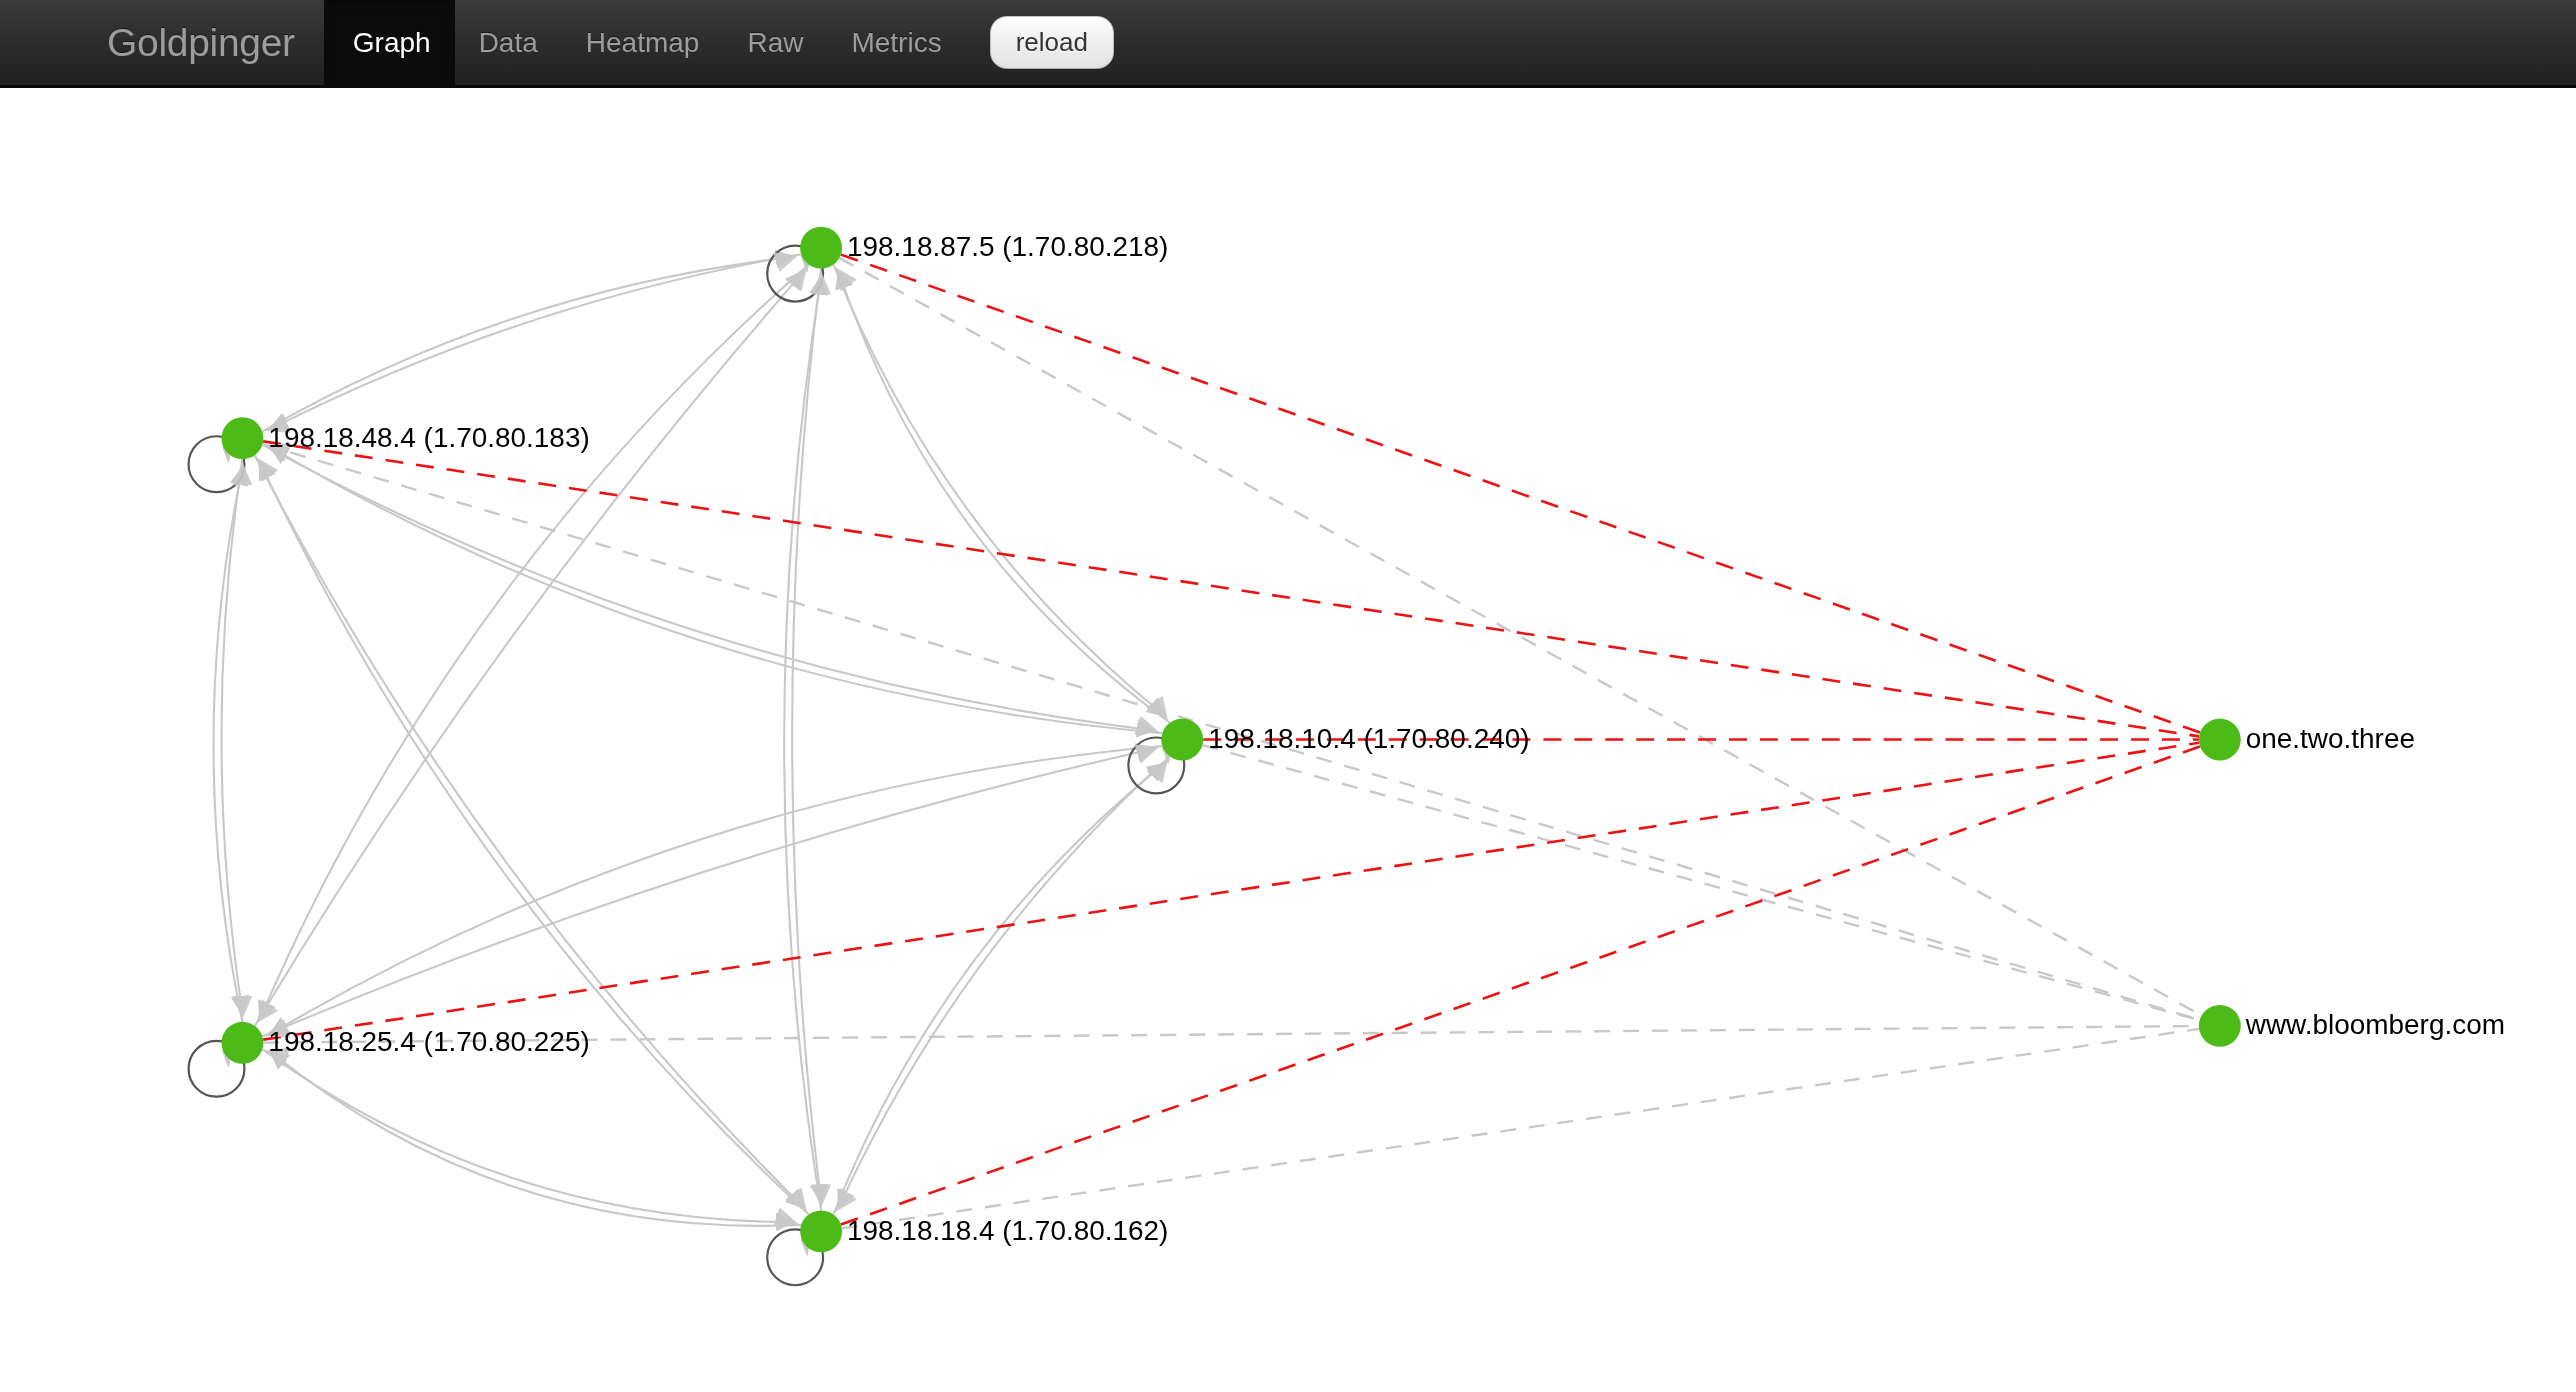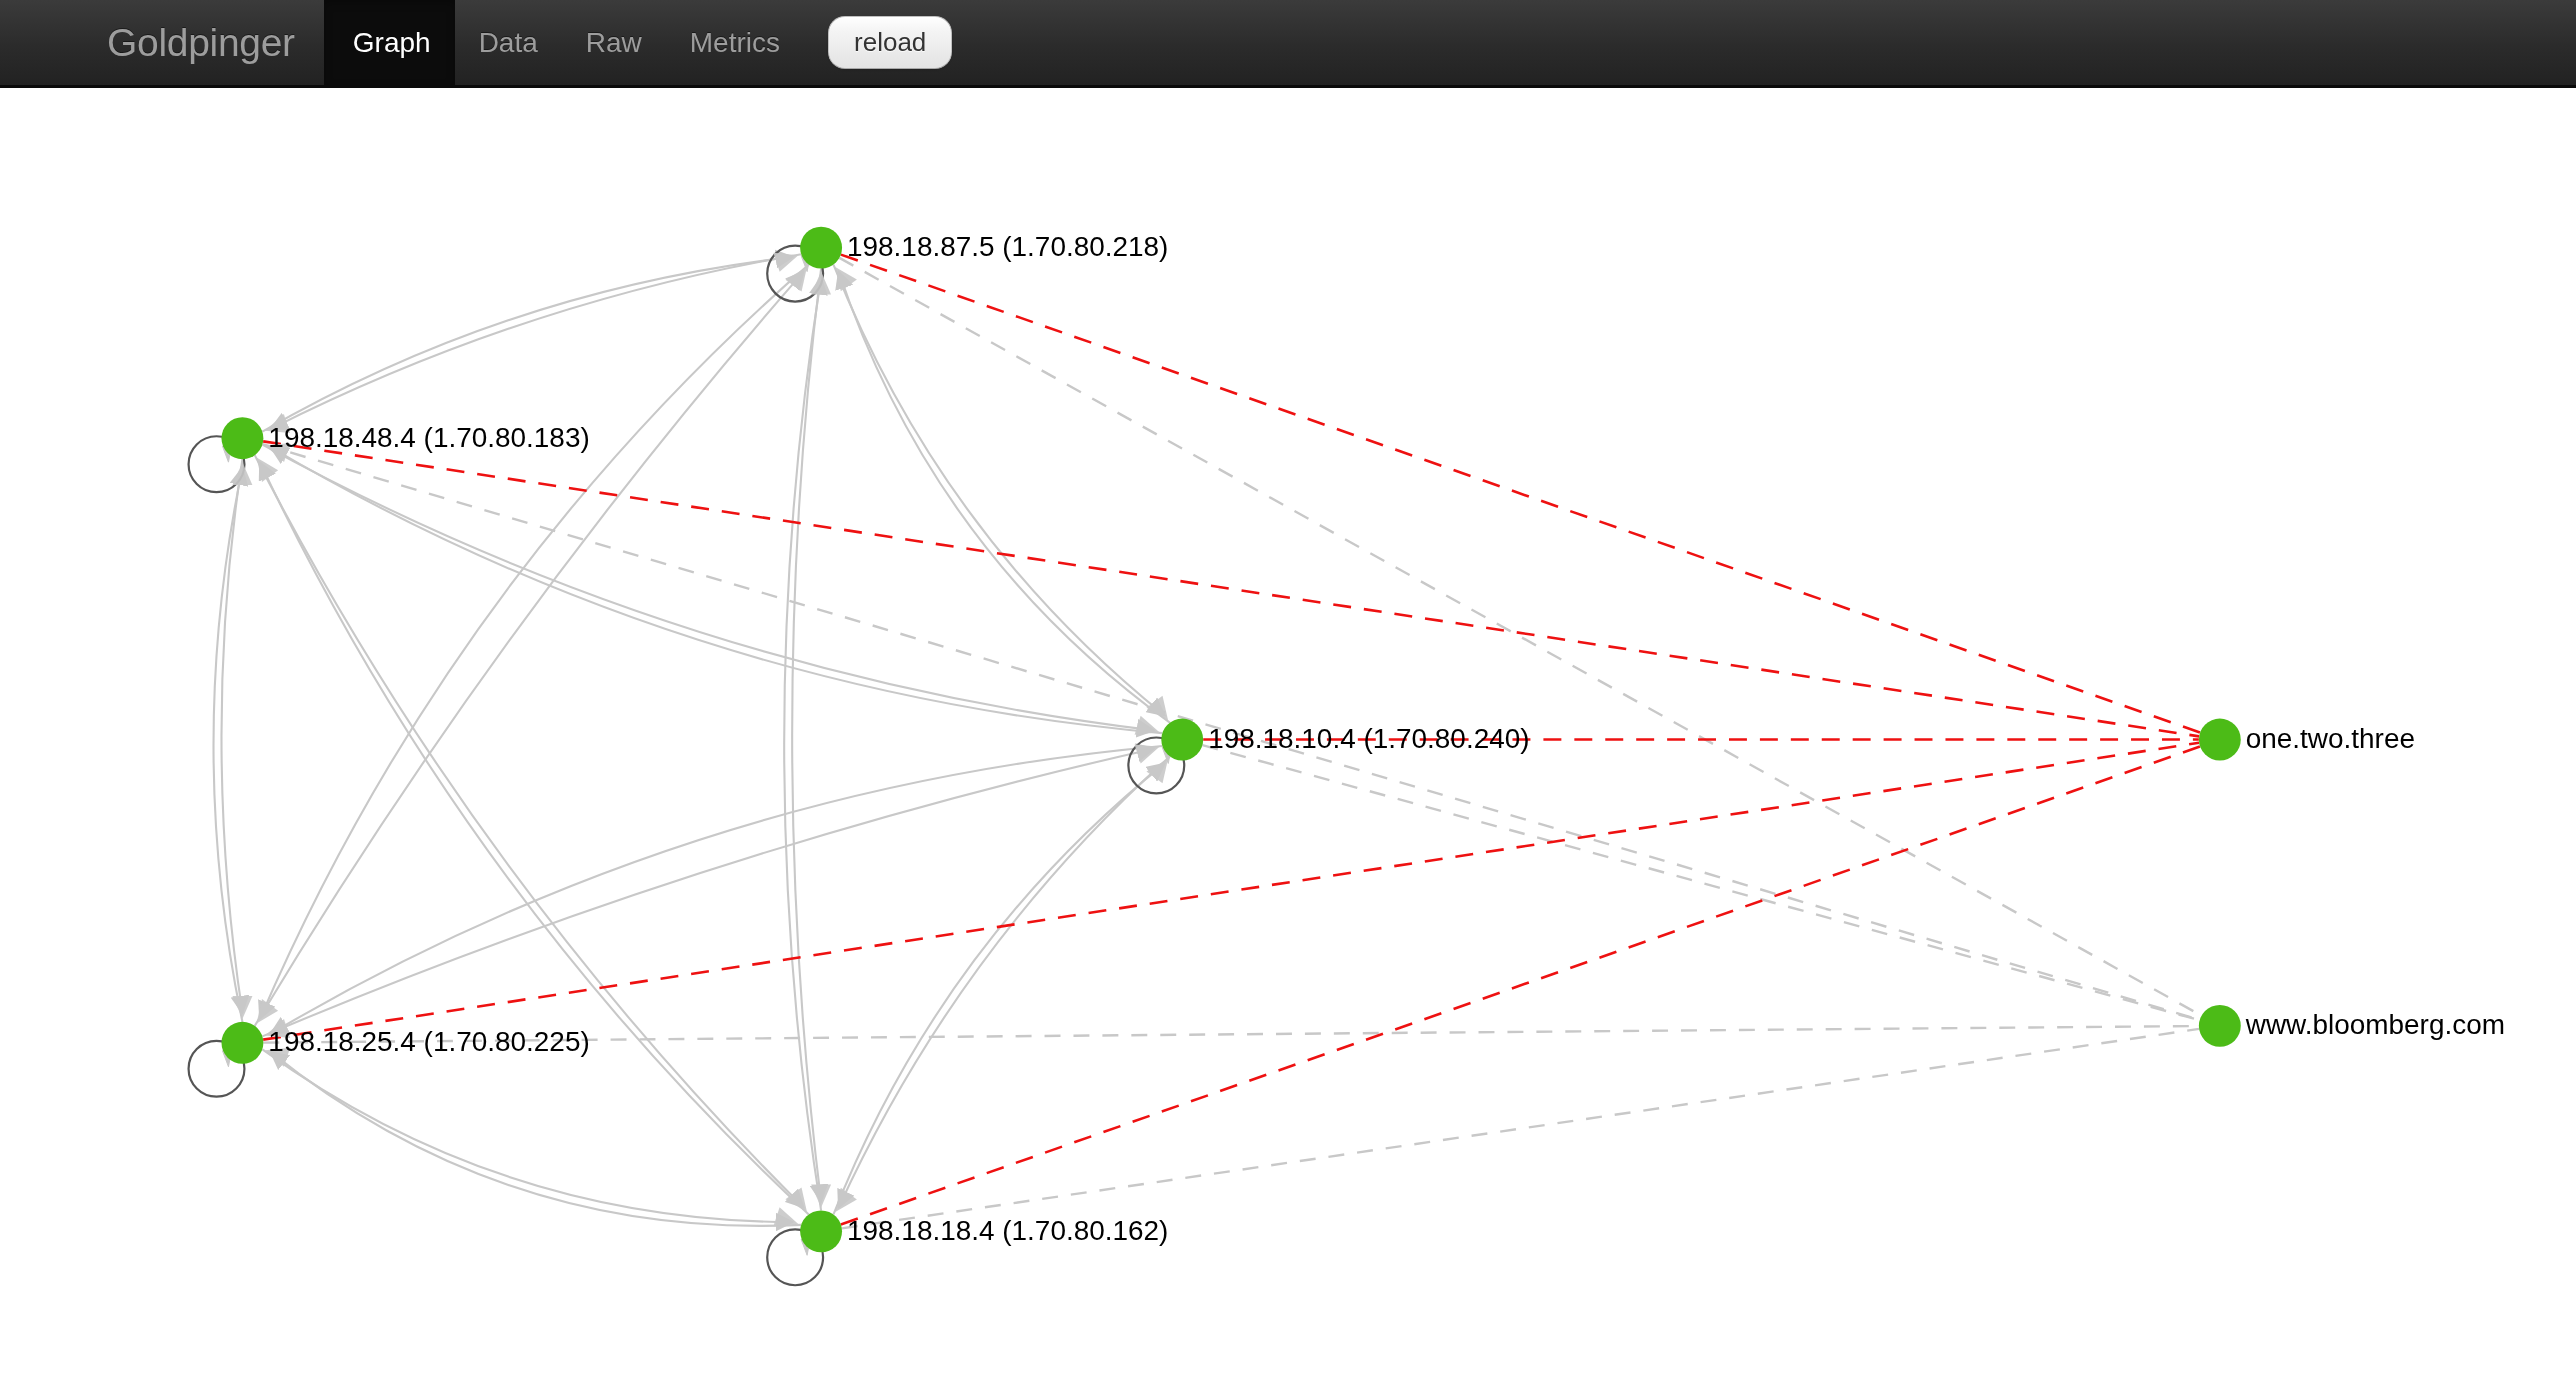--- a/index.html
+++ b/index.html
@@ -100,20 +100,21 @@
   }
 </style>
 </head>
 <body>
 
 <div id="navbar">
   <div id="nav-inner">
     <div class="brand">Goldpinger</div>
     <div class="nav-item active">Graph</div>
     <div class="nav-item">Data</div>
+    <div class="nav-item">Heatmap</div>
     <div class="nav-item">Raw</div>
     <div class="nav-item">Metrics</div>
     <div class="nav-btn-wrap">
       <button id="reload-button">reload</button>
     </div>
   </div>
 </div>
 
 <div id="graph-area">
   <svg id="graph-svg" viewBox="0 0 2582 1293">

